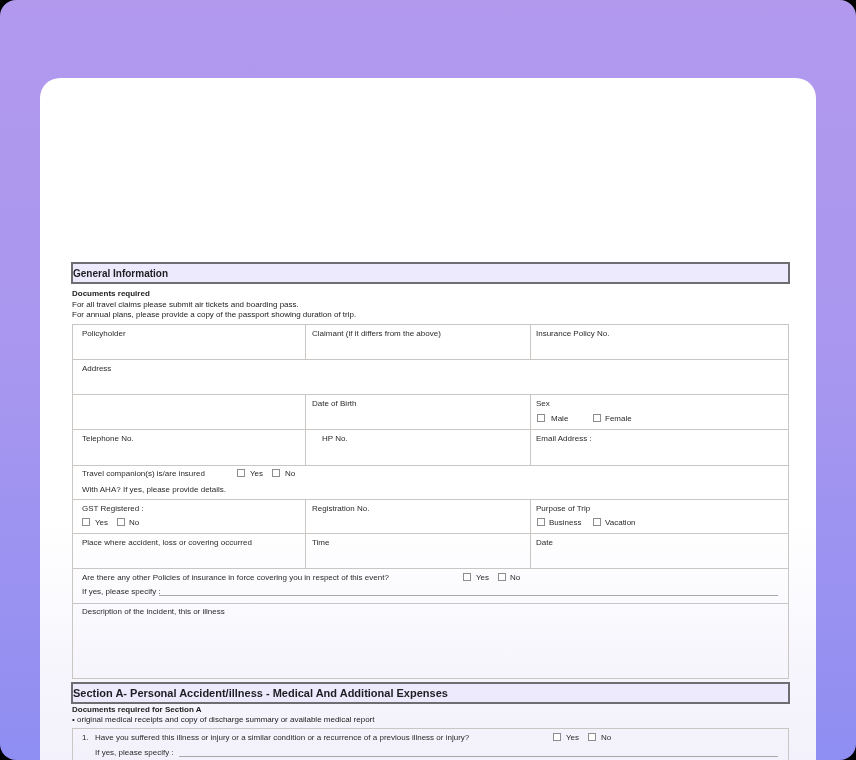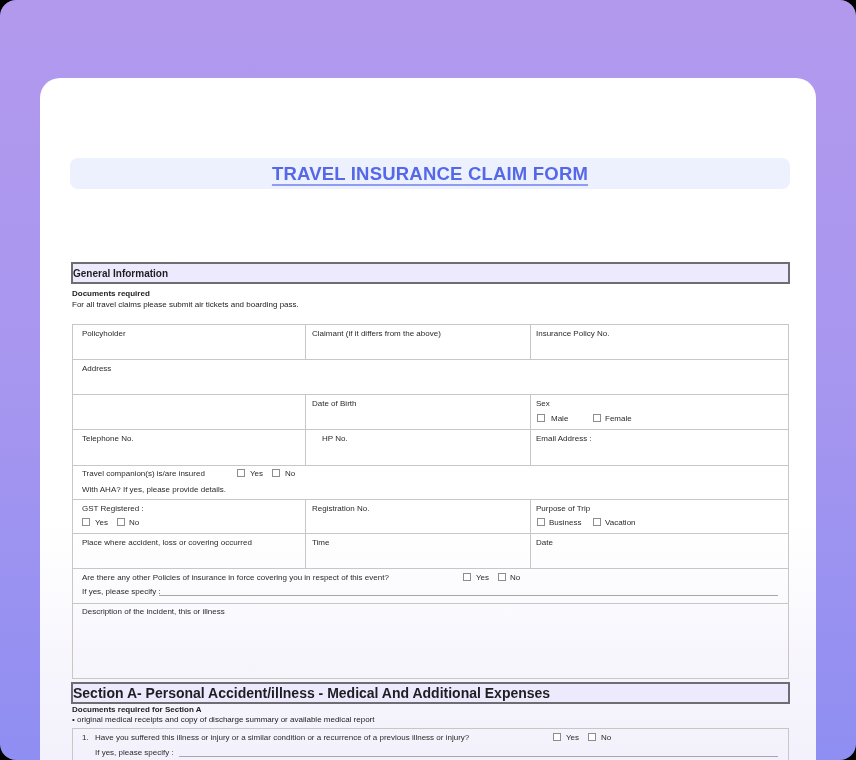--- a/index.html
+++ b/index.html
@@ -43,30 +43,28 @@
   .lbl { font-size: 8px; color: #2a2a2a; white-space: nowrap; line-height: 10px; }
   .cb { width: 8px; height: 8px; border: 1px solid #8d8d8d; box-sizing: border-box; background: #fff; }
   .uline { height: 1px; background: #a9a7a5; }
 </style>
 </head>
 <body>
 
 <div class="frame">
   <div class="card">
 
-    <div class="abs title-box">
-      <span class="title-text">TRAVEL INSURANCE CLAIM FORM</span>
-    </div>
 
     <div class="abs sec-header" style="left:31px; top:184px; width:719px; height:22px; font-size:10px;">
       <span>General Information</span>
     </div>
 
     <div class="abs small b" style="left:32px; top:211px;">Documents required</div>
     <div class="abs small" style="left:32px; top:222px;">For all travel claims please submit air tickets and boarding pass.</div>
+    <div class="abs small" style="left:32px; top:232px;">For annual plans, please provide a copy of the passport showing duration of trip.</div>
 
     <div class="abs tbl" style="left:32px; top:246px; width:717px; height:355px;"></div>
 
     <div class="abs hline" style="left:32px; top:281px; width:717px;"></div>
     <div class="abs hline" style="left:32px; top:316px; width:717px;"></div>
     <div class="abs hline" style="left:32px; top:351px; width:717px;"></div>
     <div class="abs hline" style="left:32px; top:387px; width:717px;"></div>
     <div class="abs hline" style="left:32px; top:421px; width:717px;"></div>
     <div class="abs hline" style="left:32px; top:455px; width:717px;"></div>
     <div class="abs hline" style="left:32px; top:490px; width:717px;"></div>
@@ -148,21 +146,21 @@
     <div class="abs lbl" style="left:436px; top:495px;">Yes</div>
     <div class="abs cb" style="left:458px; top:495px;"></div>
     <div class="abs lbl" style="left:470px; top:495px;">No</div>
     <div class="abs lbl" style="left:42px; top:509px;">If yes, please specify :</div>
     <div class="abs uline" style="left:119px; top:517px; width:619px;"></div>
 
     <div class="abs" style="left:33px; top:526px; width:715px; height:74px;">
       <div class="abs lbl" style="left:9px; top:3px;">Description of the incident, this or illness</div>
     </div>
 
-    <div class="abs sec-header" style="left:31px; top:604px; width:719px; height:22px; font-size:14px;">
+    <div class="abs sec-header" style="left:31px; top:604px; width:719px; height:22px; font-size:11px;">
       <span>Section A- Personal Accident/illness - Medical And Additional Expenses</span>
     </div>
     <div class="abs small b" style="left:32px; top:627px;">Documents required for Section A</div>
     <div class="abs small" style="left:32px; top:637px;">• original medical receipts and copy of discharge summary or available medical report</div>
 
     <div class="abs tbl" style="left:32px; top:650px; width:717px; height:80px;"></div>
     <div class="abs lbl" style="left:42px; top:655px;">1.</div>
     <div class="abs lbl" style="left:55px; top:655px;">Have you suffered this illness or injury or a similar condition or a recurrence of a previous illness or injury?</div>
     <div class="abs cb" style="left:513px; top:655px;"></div>
     <div class="abs lbl" style="left:526px; top:655px;">Yes</div>

